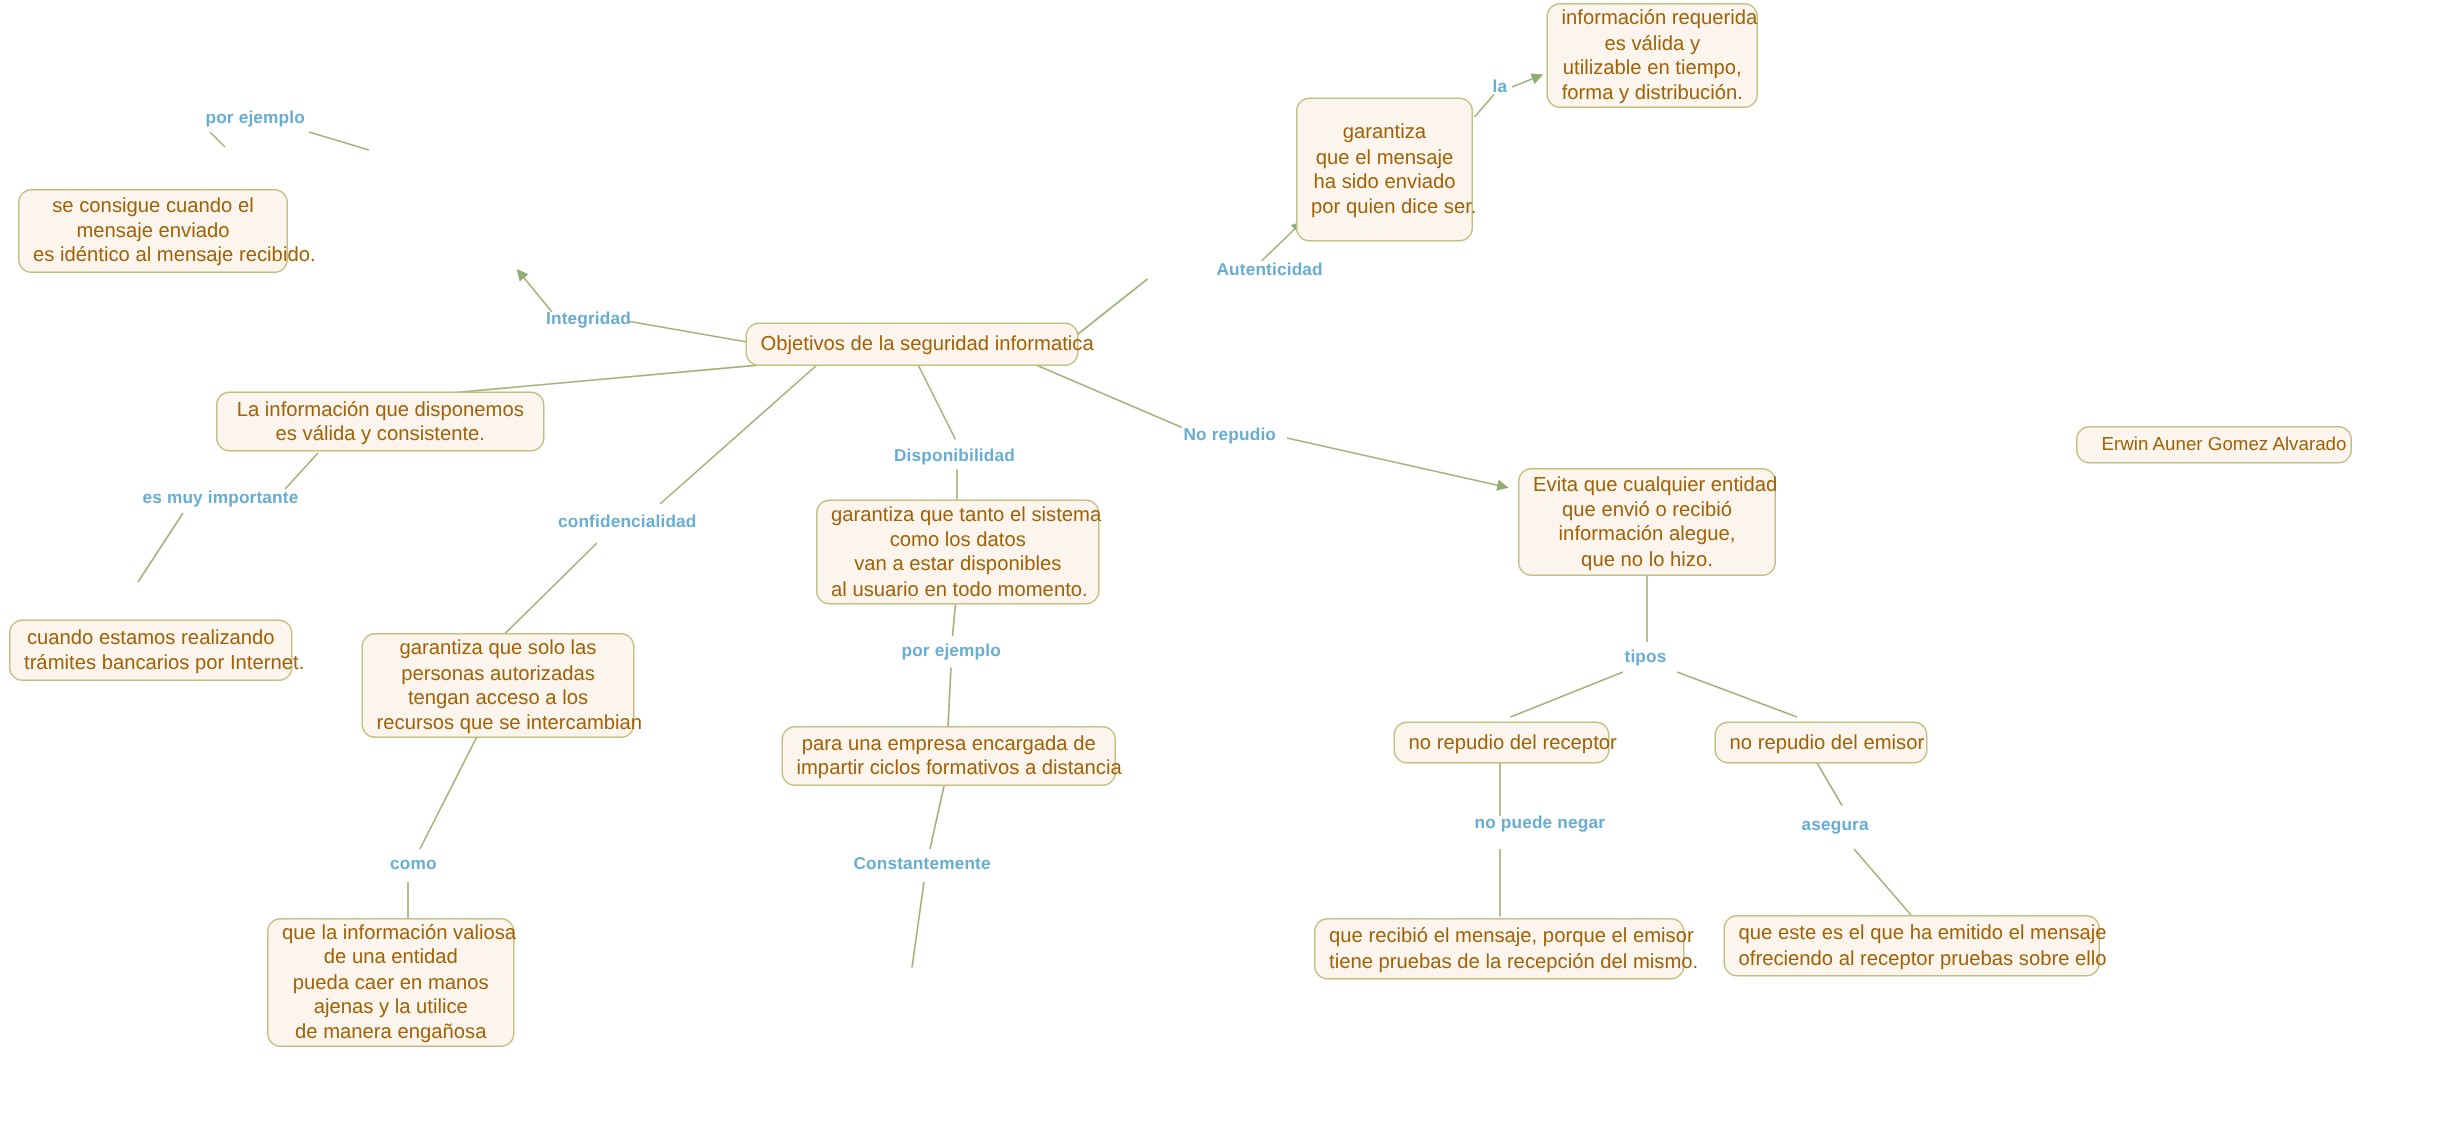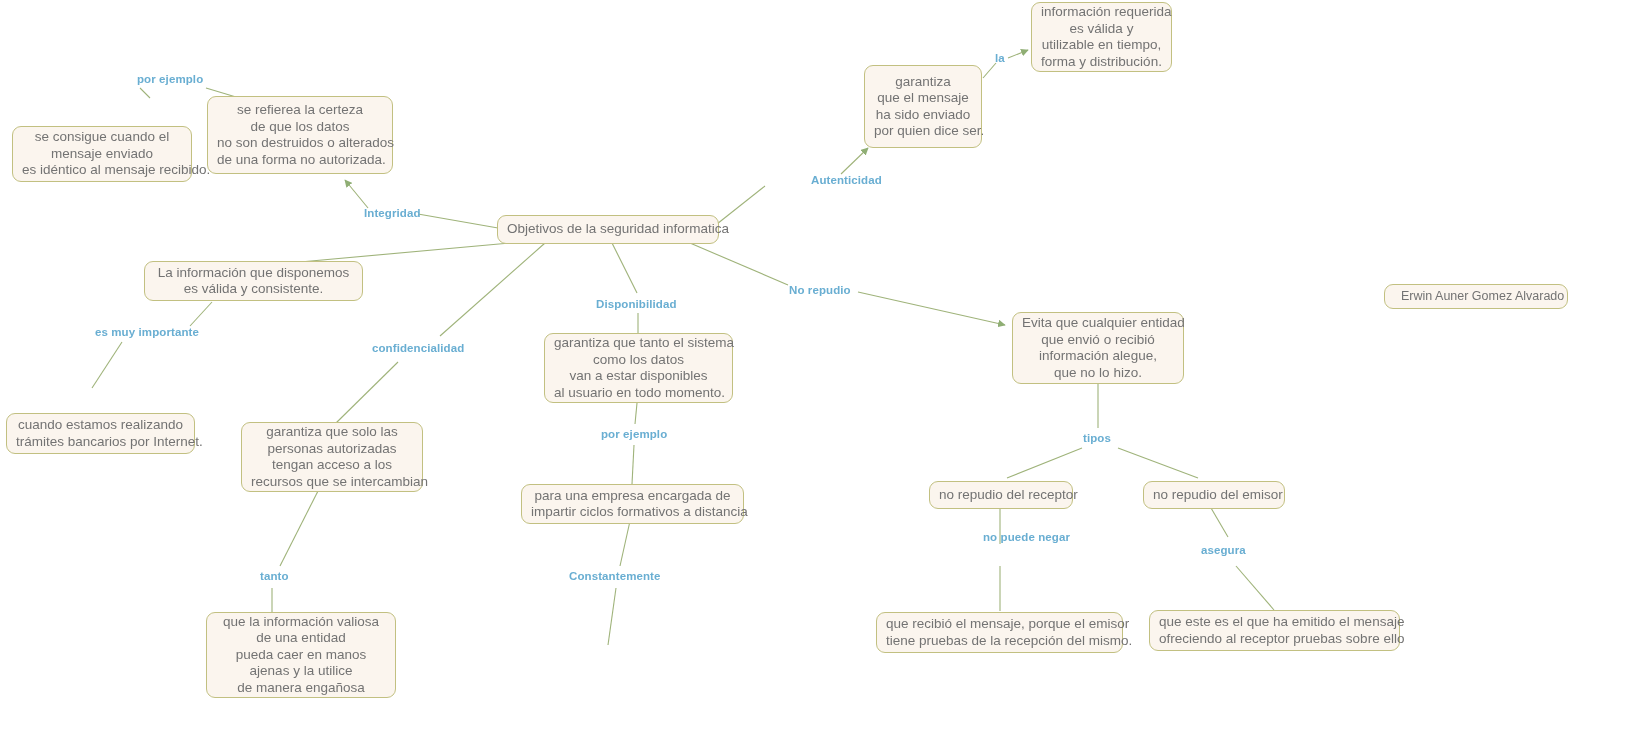--- a/index.html
+++ b/index.html
@@ -20,21 +20,21 @@
     left:0;top:0;
     width:1633px;height:748px;
     pointer-events:none;
   }
   .node{
     position:absolute;
     box-sizing:border-box;
     background:#fbf5ee;
     border:1.6px solid #c2c081;
     border-radius:9px;
-    color:#737373;
+    color:#a16207;
     font-size:13.5px;
     line-height:16.5px;
     text-align:center;
     padding:6px 9px;
     white-space:pre;
     display:flex;
     align-items:center;
     justify-content:center;
     box-shadow:0 0 0 0 rgba(0,0,0,0);
   }
@@ -110,39 +110,33 @@
     </g>
   </svg>
 
   <div class="node" style="left:1031px;top:2px;width:141px;height:70px;">
     <span>información requerida
 es válida y
 utilizable en tiempo,
 forma y distribución.</span>
   </div>
 
-  <div class="node" style="left:864px;top:65px;width:118px;height:83px;">
+  <div class="node" style="left:864px;top:65px;width:118px;height:96px;">
     <span>garantiza
 que el mensaje
 ha sido enviado
 por quien dice ser.</span>
   </div>
 
   <div class="node" style="left:12px;top:98px;width:180px;height:56px;margin-top:28px;">
     <span>se consigue cuando el
 mensaje enviado
 es idéntico al mensaje recibido.</span>
   </div>
 
-  <div class="node" style="left:207px;top:96px;width:186px;height:78px;">
-    <span>se refierea la certeza
-de que los datos
-no son destruidos o alterados
-de una forma no autorizada.</span>
-  </div>
 
   <div class="node" style="left:497px;top:215px;width:222px;height:29px;">
     <span>Objetivos de la seguridad informatica</span>
   </div>
 
   <div class="node" style="left:144px;top:261px;width:219px;height:40px;">
     <span>La información que disponemos
 es válida y consistente.</span>
   </div>
 
@@ -182,21 +176,21 @@
 
   <div class="node" style="left:1143px;top:481px;width:142px;height:28px;">
     <span>no repudio del emisor</span>
   </div>
 
   <div class="node" style="left:521px;top:484px;width:223px;height:40px;">
     <span>para una empresa encargada de
 impartir ciclos formativos a distancia</span>
   </div>
 
-  <div class="node" style="left:206px;top:612px;width:190px;height:86px;">
+  <div class="node" style="left:178px;top:612px;width:165px;height:86px;">
     <span>que la información valiosa
 de una entidad
 pueda caer en manos
 ajenas y la utilice
 de manera engañosa</span>
   </div>
 
   <div class="node" style="left:876px;top:612px;width:247px;height:41px;">
     <span>que recibió el mensaje, porque el emisor
 tiene pruebas de la recepción del mismo.</span>
@@ -241,29 +235,29 @@
   </div>
 
   <div class="linklabel" style="left:601px;top:428px;">
     <span>por ejemplo</span>
   </div>
 
   <div class="linklabel" style="left:1083px;top:432px;">
     <span>tipos</span>
   </div>
 
-  <div class="linklabel" style="left:955px;top:531px;padding-left:28px;">
+  <div class="linklabel" style="left:955px;top:543px;padding-left:28px;">
     <span>no puede negar</span>
   </div>
 
   <div class="linklabel" style="left:1201px;top:544px;">
     <span>asegura</span>
   </div>
 
   <div class="linklabel" style="left:260px;top:570px;">
-    <span>tanto</span>
+    <span>como</span>
   </div>
 
   <div class="linklabel" style="left:569px;top:570px;">
     <span>Constantemente</span>
   </div>
 
 </div>
 
 </body></html>

